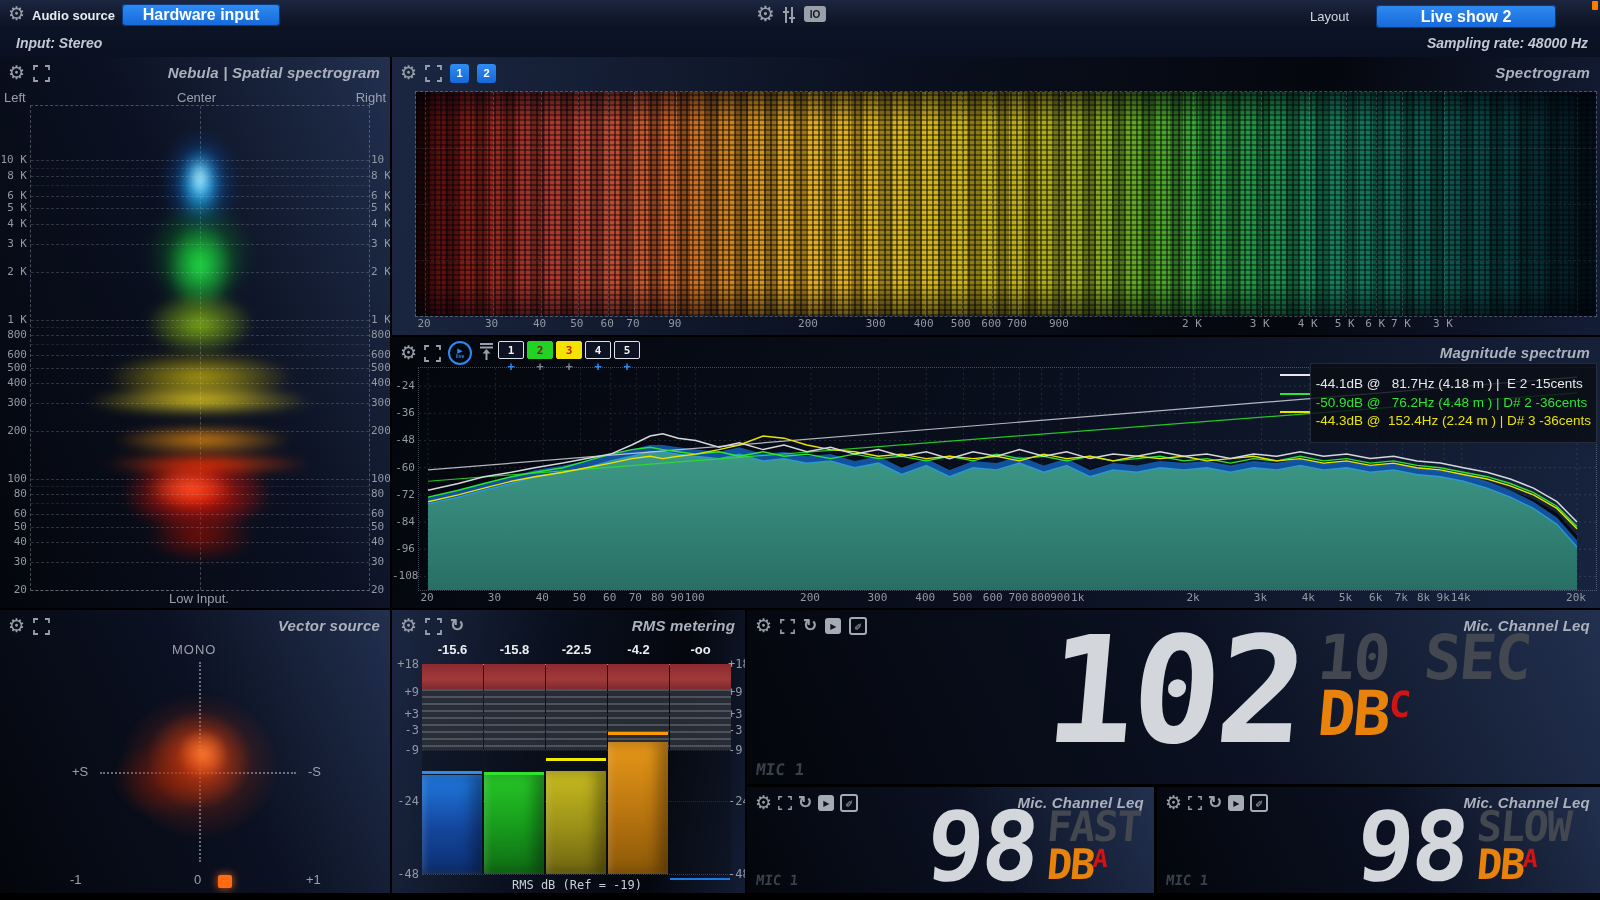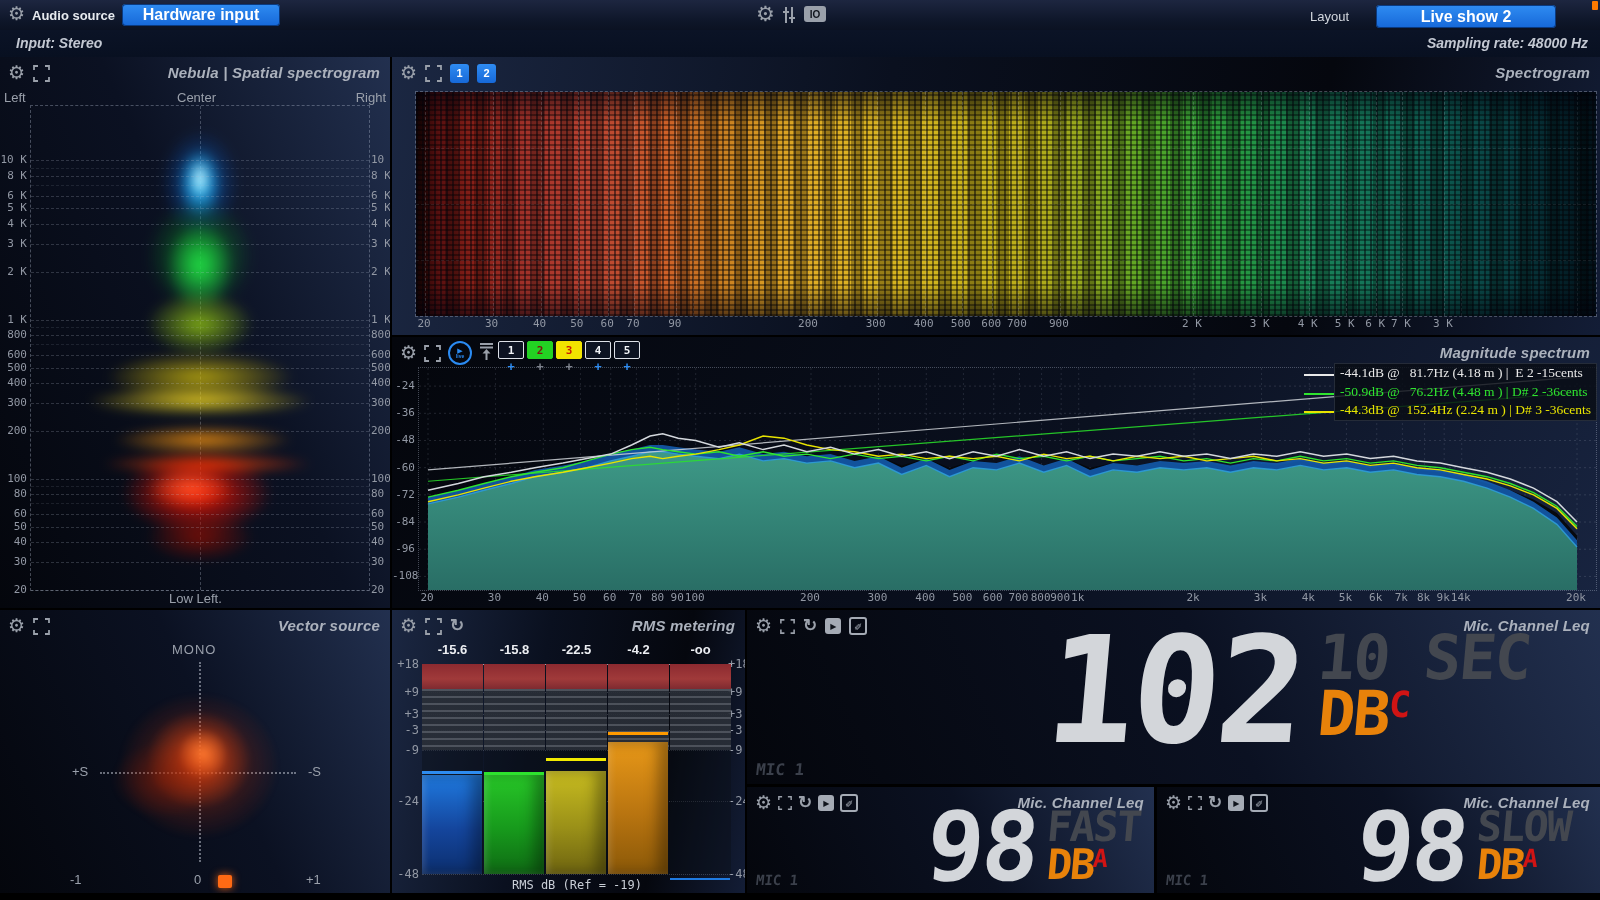--- a/index.html
+++ b/index.html
@@ -51,21 +51,21 @@
   .rms-foot{position:absolute;color:#c9ced6;font-family:"DejaVu Sans Mono",monospace;font-size:12px;transform:translateX(-50%);white-space:nowrap;}
   
   .dseg{font-family:"DejaVu Sans Mono",monospace;font-weight:bold;transform:skewX(-5deg);display:inline-block;letter-spacing:-2px;}
   .leq-num{color:#d3d6da;}
   .leq-mode{color:#43474f;}
   .leq-unit{color:#e8820a;}
   .leq-w{color:#d01414;}
   .mic-lab{position:absolute;left:9px;bottom:5px;color:#3b404b;font-family:"DejaVu Sans Mono",monospace;font-weight:bold;transform:skewX(-6deg);}
   
   .vs-lab{color:#9aa0ab;font-size:13px;position:absolute;}
-  .readout{position:absolute;background:rgba(8,12,19,.82);border:1px solid rgba(120,130,150,.25);padding:0 5px;font-family:Liberation Serif, serif;font-size:13.5px;line-height:18.5px;white-space:pre;}
+  .readout{position:absolute;background:rgba(8,12,19,.82);border:1px solid rgba(120,130,150,.25);padding:11px 5px;font-family:Liberation Sans, sans-serif;font-size:13.5px;line-height:18.5px;white-space:pre;}
   .ro-stub{position:absolute;width:30px;height:2px;}
 </style>
 </head>
 <body>
 
 <div id="topbar">
   <span class="abs gear" style="left:8px;top:5px;">⚙</span>
   <span class="abs tb-label" style="left:32px;top:8px;">Audio source</span>
   <div class="abs blue-btn" style="left:122px;top:4px;width:158px;height:22px;">Hardware input</div>
   <span class="abs gear" style="left:756px;top:5px;font-size:21px;">⚙</span>
@@ -189,21 +189,21 @@
       <div class="tick-lab" style="left: 371px; top: 338.84px;">300</div>
       <div class="tick-lab" style="left: 371px; top: 366.862px;">200</div>
       <div class="tick-lab" style="left: 371px; top: 414.768px;">100</div>
       <div class="tick-lab" style="left: 371px; top: 430.19px;">80</div>
       <div class="tick-lab" style="left: 371px; top: 450.072px;">60</div>
       <div class="tick-lab" style="left: 371px; top: 462.673px;">50</div>
       <div class="tick-lab" style="left: 371px; top: 478.095px;">40</div>
       <div class="tick-lab" style="left: 371px; top: 497.977px;">30</div>
       <div class="tick-lab" style="left: 371px; top: 526px;">20</div>
     </div>
-  <span class="vs-lab" style="left:169px;bottom:2px;">Low Left.</span>
+  <span class="vs-lab" style="left:169px;bottom:2px;">Low Input.</span>
 </div>
 
 <div id="panel-spectro" class="panel glow-l" style="left:392px;top:57px;width:1208px;height:278px;">
   <div class="ph-icons">
     <span class="gear">⚙</span>
     <span class="icon-fs">
         <svg width="17" height="17" viewBox="0 0 17 17" fill="none" stroke="#9aa0aa" stroke-width="1.8">
           <path d="M1 5V1h4"></path>
           <path d="M12 1h4v4"></path>
           <path d="M16 12v4h-4"></path>

